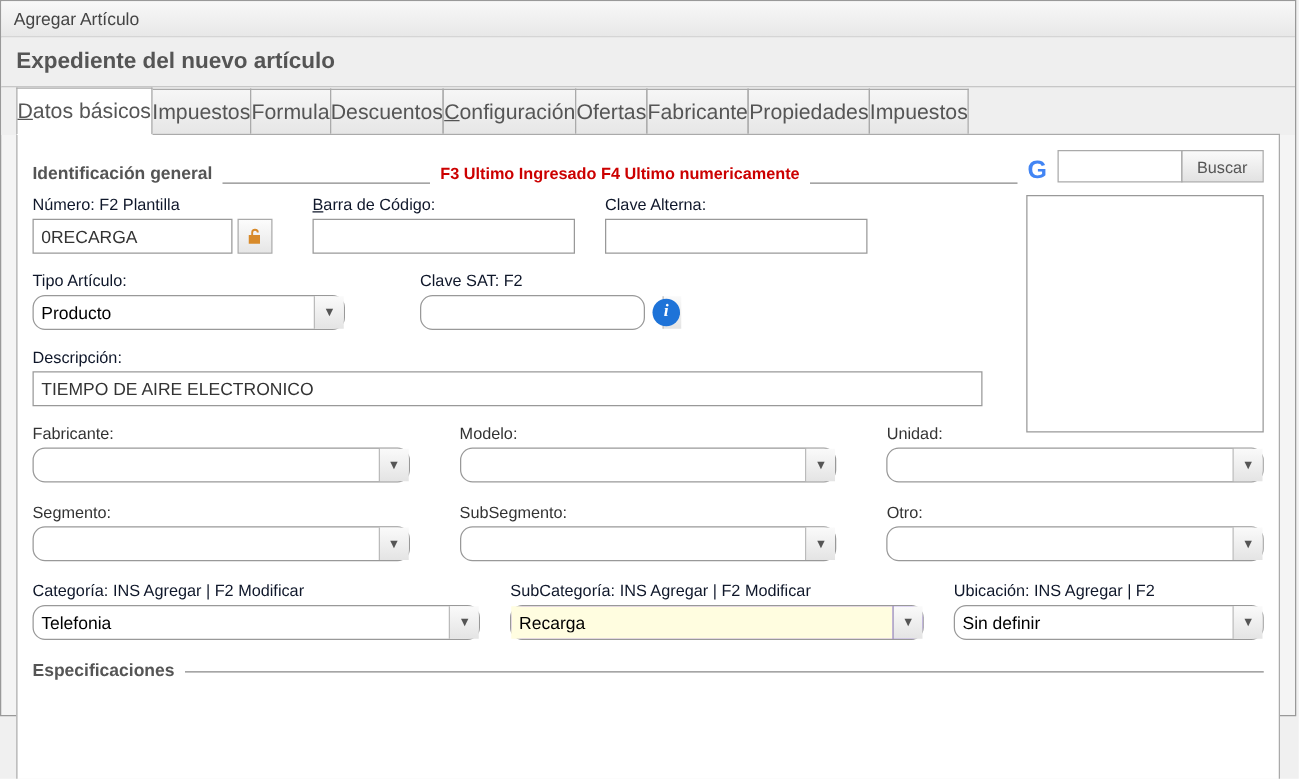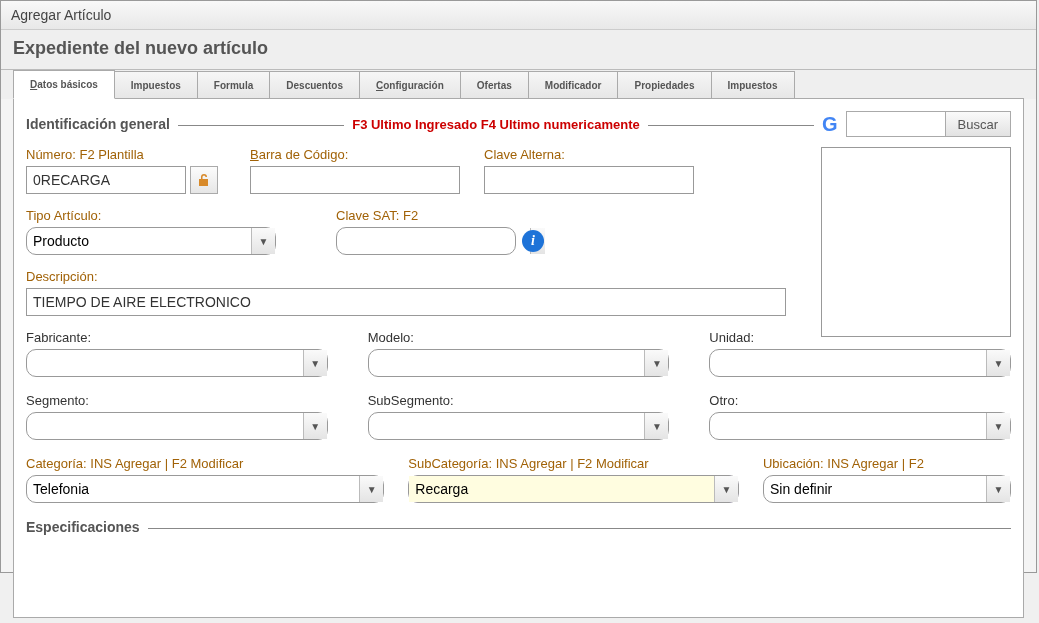--- a/index.html
+++ b/index.html
@@ -38,30 +38,29 @@
     font-weight: bold;
     color: #555;
   }
   .tabs {
     display: flex;
     align-items: flex-end;
     padding-left: 12px;
     background: #efefef;
   }
   .tab {
-    padding: 8px 16px;
+    padding: 8px 0;
     border: 1px solid #aaa;
     border-bottom: none;
     background: linear-gradient(#f6f6f6,#e6e6e6);
     color: #555;
-    font-size: 10px;
+    font-size: 17px;
     margin-right: -1px;
     position: relative;
     cursor: pointer;
-    font-weight: bold;
   }
   .tab.active {
     background: #fff;
     border-bottom: 1px solid #fff;
     z-index: 2;
   }
   .tab .mn { text-decoration: underline; }
   .panel {
     border: 1px solid #aaa;
     border-top: 1px solid #aaa;
@@ -73,21 +72,21 @@
     height: 520px;
   }
   .fieldset-label {
     font-weight: bold;
     color: #555;
     font-size: 14px;
     white-space: nowrap;
   }
   .legend-row {
     display: flex;
-    align-items: center;
+    align-items: flex-end;
     gap: 8px;
     margin-bottom: 10px;
   }
   .legend-line {
     flex: 1;
     height: 1px;
     background: #888;
     position: relative;
     top: 1px;
   }
@@ -127,21 +126,21 @@
   }
   .form-area {
     position: relative;
   }
   .row {
     display: flex;
     gap: 24px;
     margin-bottom: 14px;
   }
   .ctrl { display: flex; flex-direction: column; }
-  .lbl { color: #a16207; font-size: 13px; margin-bottom: 4px; }
+  .lbl { color: #0f172a; font-size: 13px; margin-bottom: 4px; }
   .lbl .mn { text-decoration: underline; }
   input[type=text].fld, .combo, .combo-input {
     height: 28px;
     border: 1px solid #999;
     background: #fff;
     padding: 2px 6px;
     font-size: 14px;
     color: #333;
     font-family: inherit;
   }
@@ -200,21 +199,21 @@
     <h1>Expediente del nuevo artículo</h1>
   </div>
 
   <div class="tabs">
     <div class="tab active"><span class="mn">D</span><span>atos básicos</span></div>
     <div class="tab">Impuestos</div>
     <div class="tab">Formula</div>
     <div class="tab">Descuentos</div>
     <div class="tab"><span class="mn">C</span><span>onfiguración</span></div>
     <div class="tab">Ofertas</div>
-    <div class="tab">Modificador</div>
+    <div class="tab">Fabricante</div>
     <div class="tab">Propiedades</div>
     <div class="tab">Impuestos</div>
   </div>
 
   <div class="panel">
 
     <div class="legend-row">
       <span class="fieldset-label">Identificación general</span>
       <div class="legend-line"></div>
       <span class="red-hint">F3 Ultimo Ingresado  F4 Ultimo numericamente</span>

